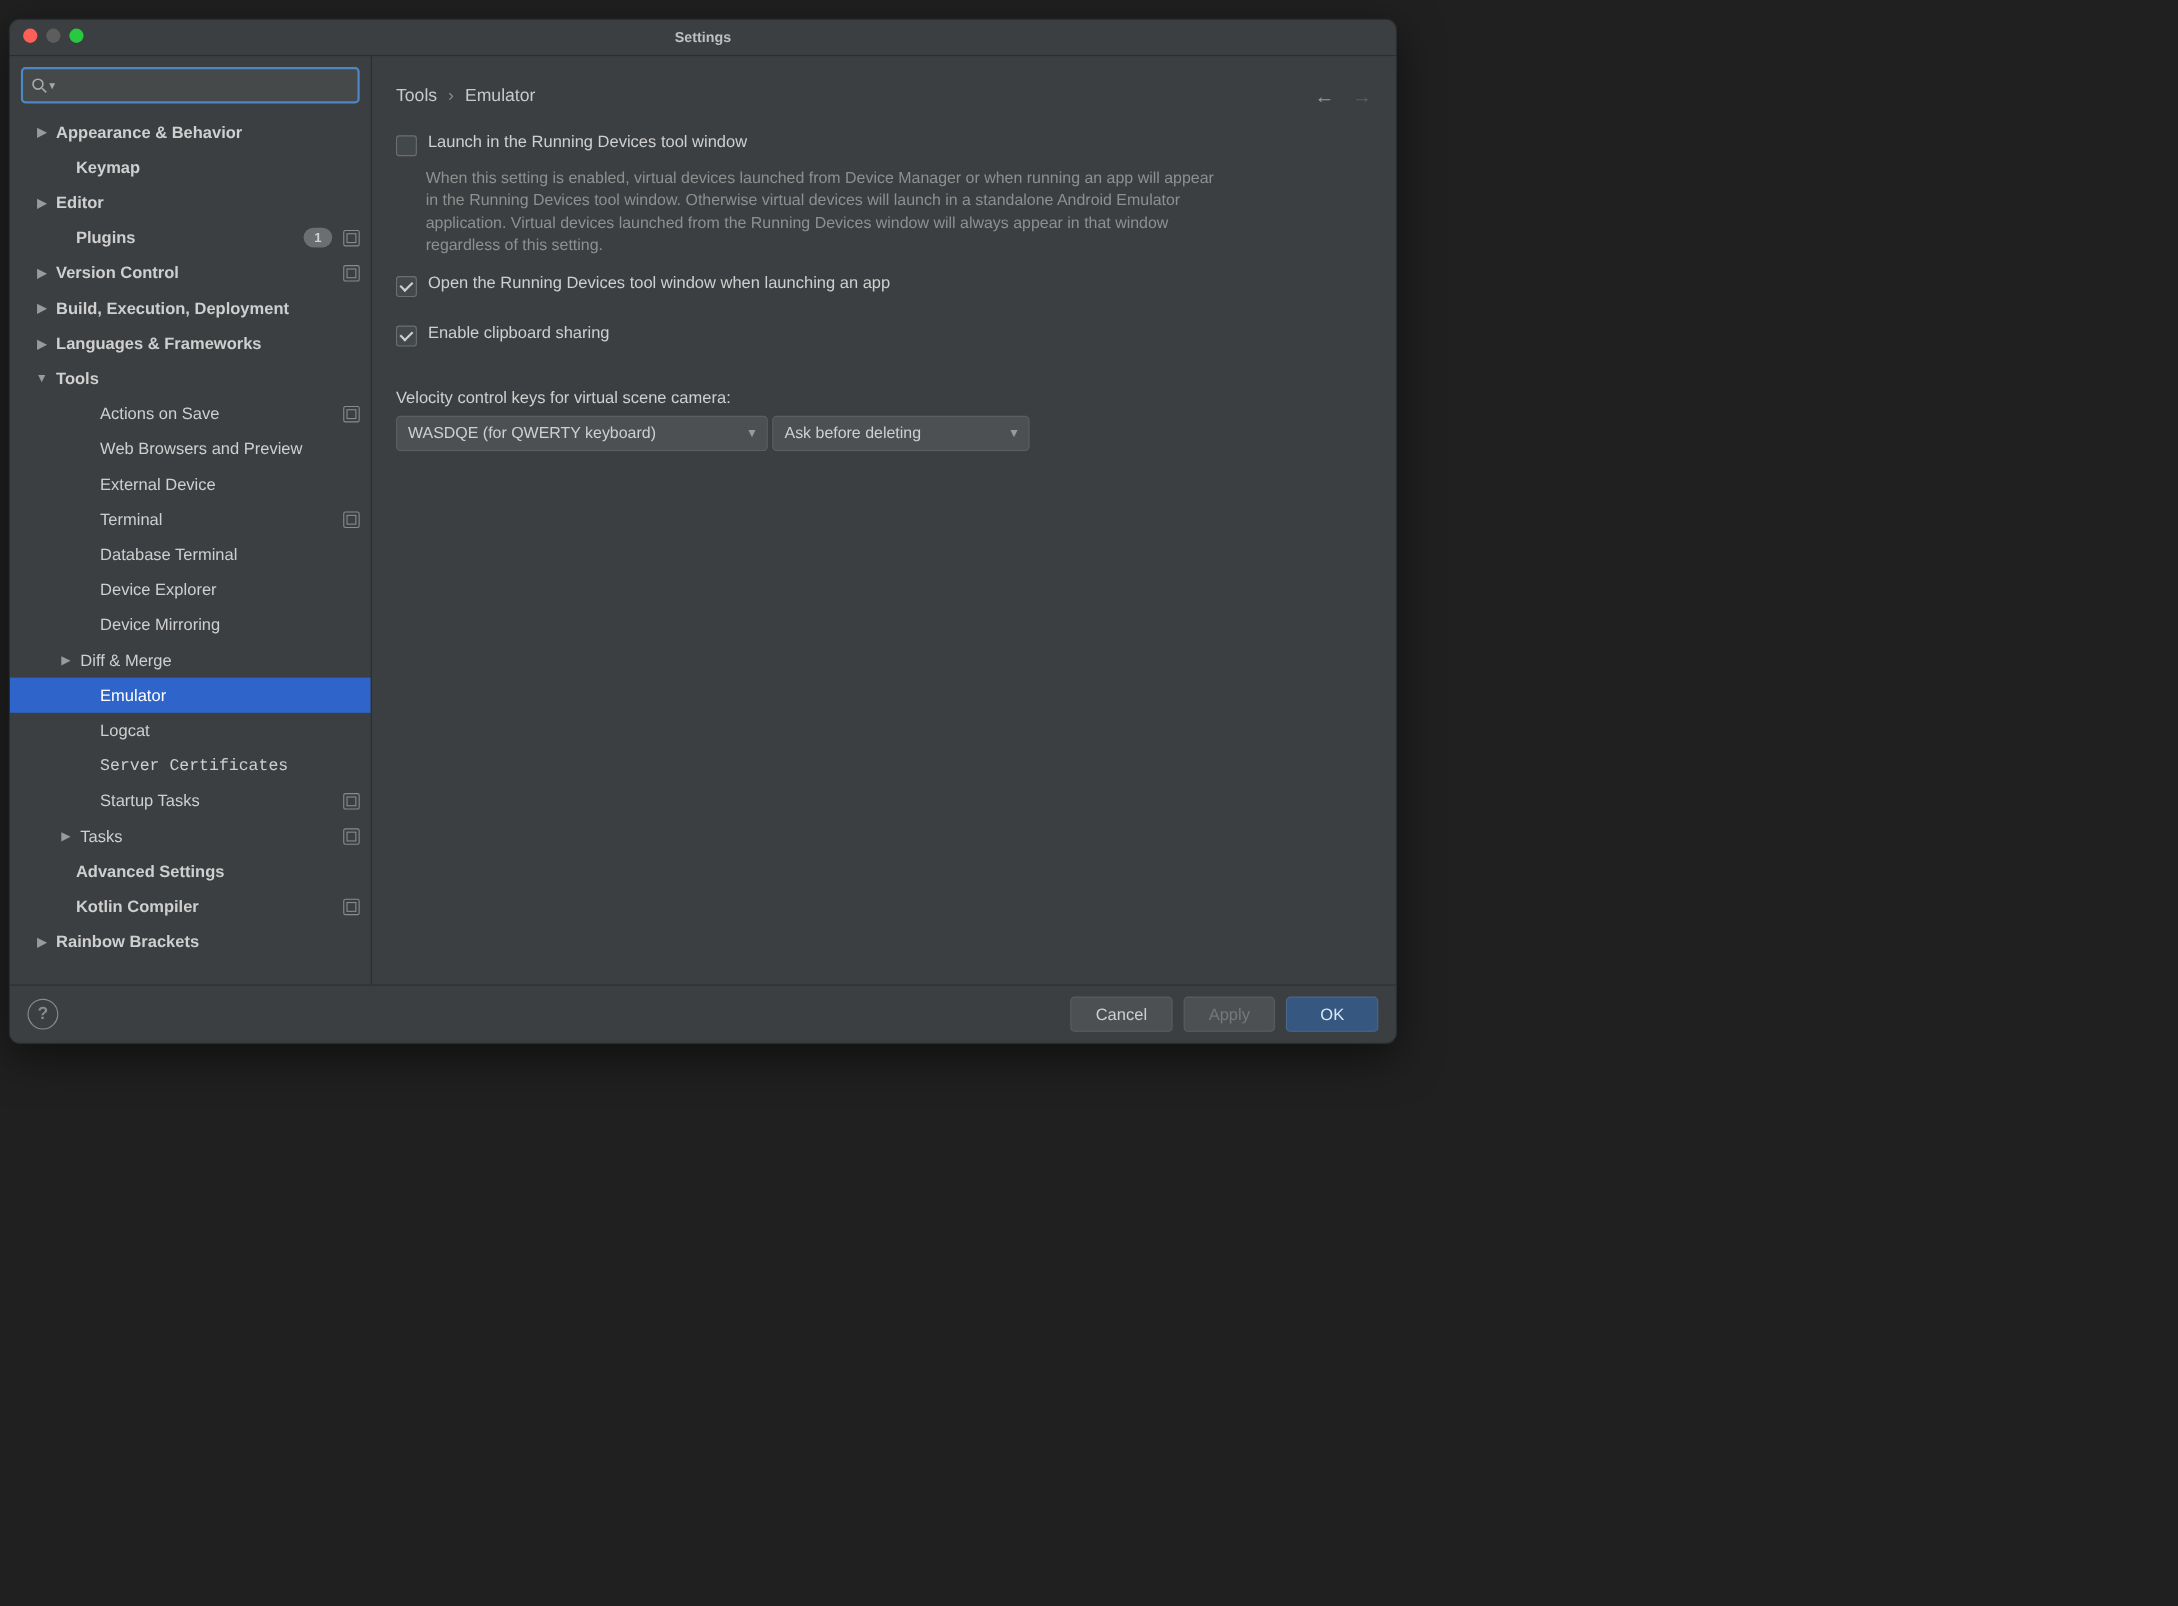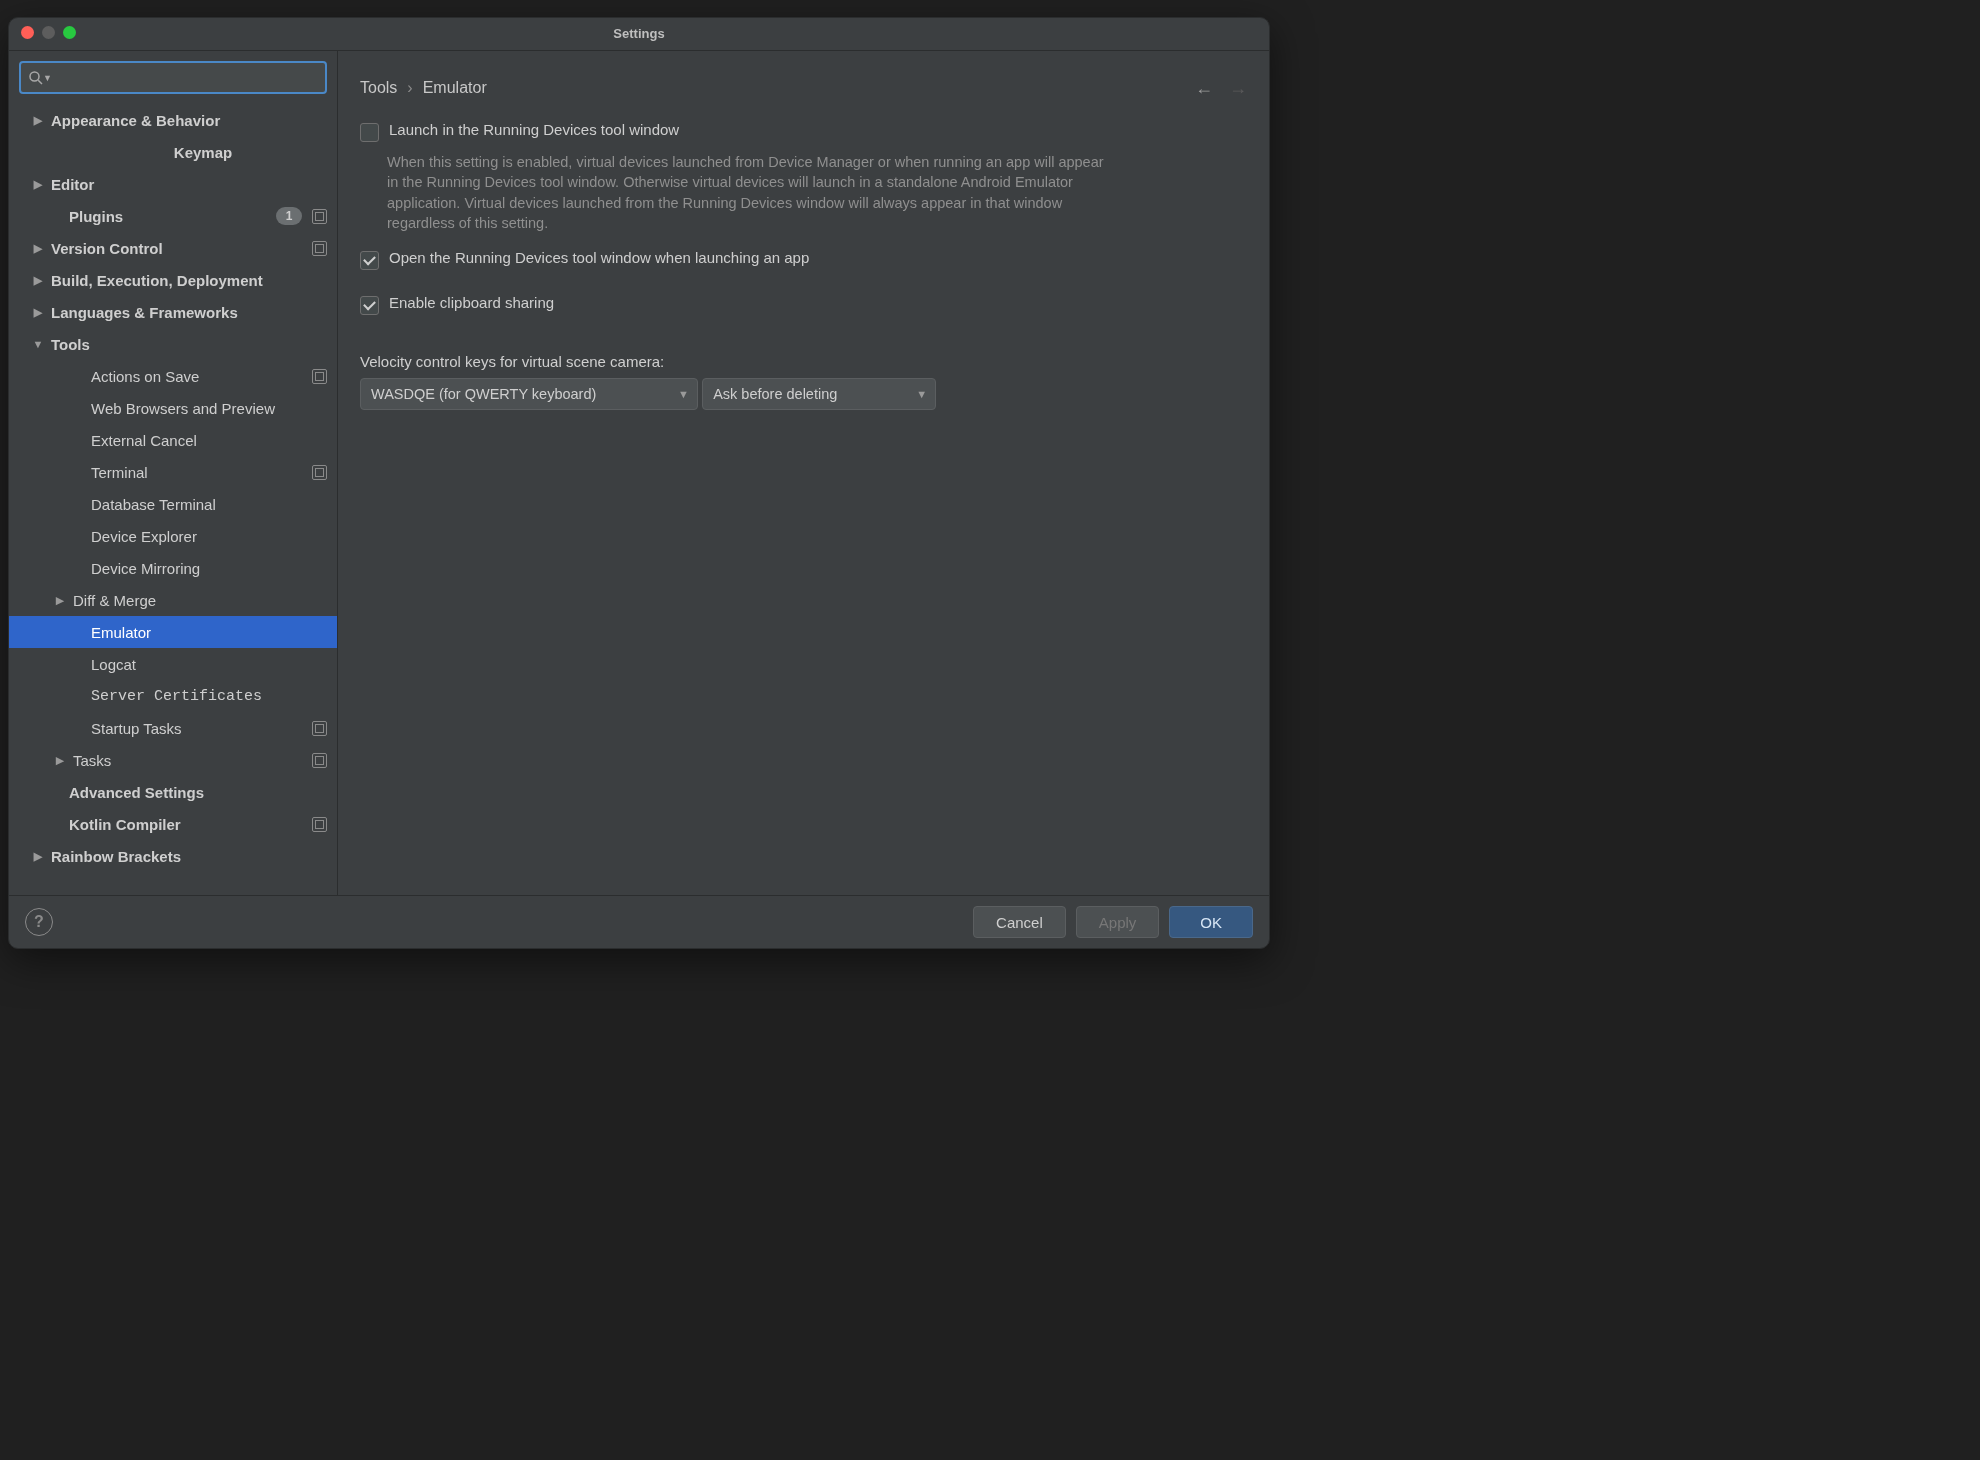--- a/index.html
+++ b/index.html
@@ -138,21 +138,21 @@
           </svg>
           <span style="color:#a8a8a8;font-size:9px;margin-left:-2px;">▼</span>
           <input style="flex: 1 1 0%; background: transparent; border: none; outline: none; color: rgb(207, 207, 207); font-size: 14px; margin-left: 4px;" placeholder="">
         </div>
       </div>
       <div class="tree" id="tree">
           <div class="node bold" style="padding-left: 22px;">
             <span class="arrow">▶</span>
             <span style="margin-left: 6px;">Appearance &amp; Behavior</span>
           </div>
-          <div class="node bold" style="padding-left: 40px; justify-content: center;">
+          <div class="node bold" style="padding-left: 40px;">
             <span class="arrow blank">▶</span>
             <span style="margin-left: 6px;">Keymap</span>
           </div>
           <div class="node bold" style="padding-left: 22px;">
             <span class="arrow">▶</span>
             <span style="margin-left: 6px;">Editor</span>
           </div>
           <div class="node bold" style="padding-left: 40px;">
             <span class="arrow blank">▶</span>
             <span style="margin-left: 6px;">Plugins</span>
@@ -180,21 +180,21 @@
             <span class="arrow blank">▶</span>
             <span style="margin-left: 6px;">Actions on Save</span>
             <span class="mod"></span>
           </div>
           <div class="node" style="padding-left: 62px;">
             <span class="arrow blank">▶</span>
             <span style="margin-left: 6px;">Web Browsers and Preview</span>
           </div>
           <div class="node" style="padding-left: 62px;">
             <span class="arrow blank">▶</span>
-            <span style="margin-left: 6px;">External Cancel</span>
+            <span style="margin-left: 6px;">External Device</span>
           </div>
           <div class="node" style="padding-left: 62px;">
             <span class="arrow blank">▶</span>
             <span style="margin-left: 6px;">Terminal</span>
             <span class="mod"></span>
           </div>
           <div class="node" style="padding-left: 62px;">
             <span class="arrow blank">▶</span>
             <span style="margin-left: 6px;">Database Terminal</span>
           </div>

